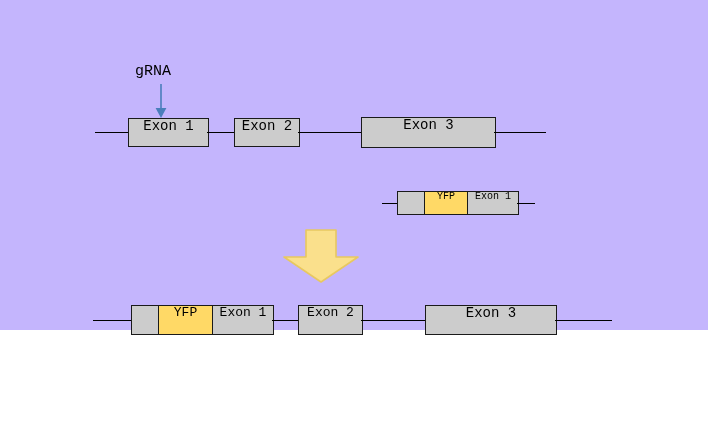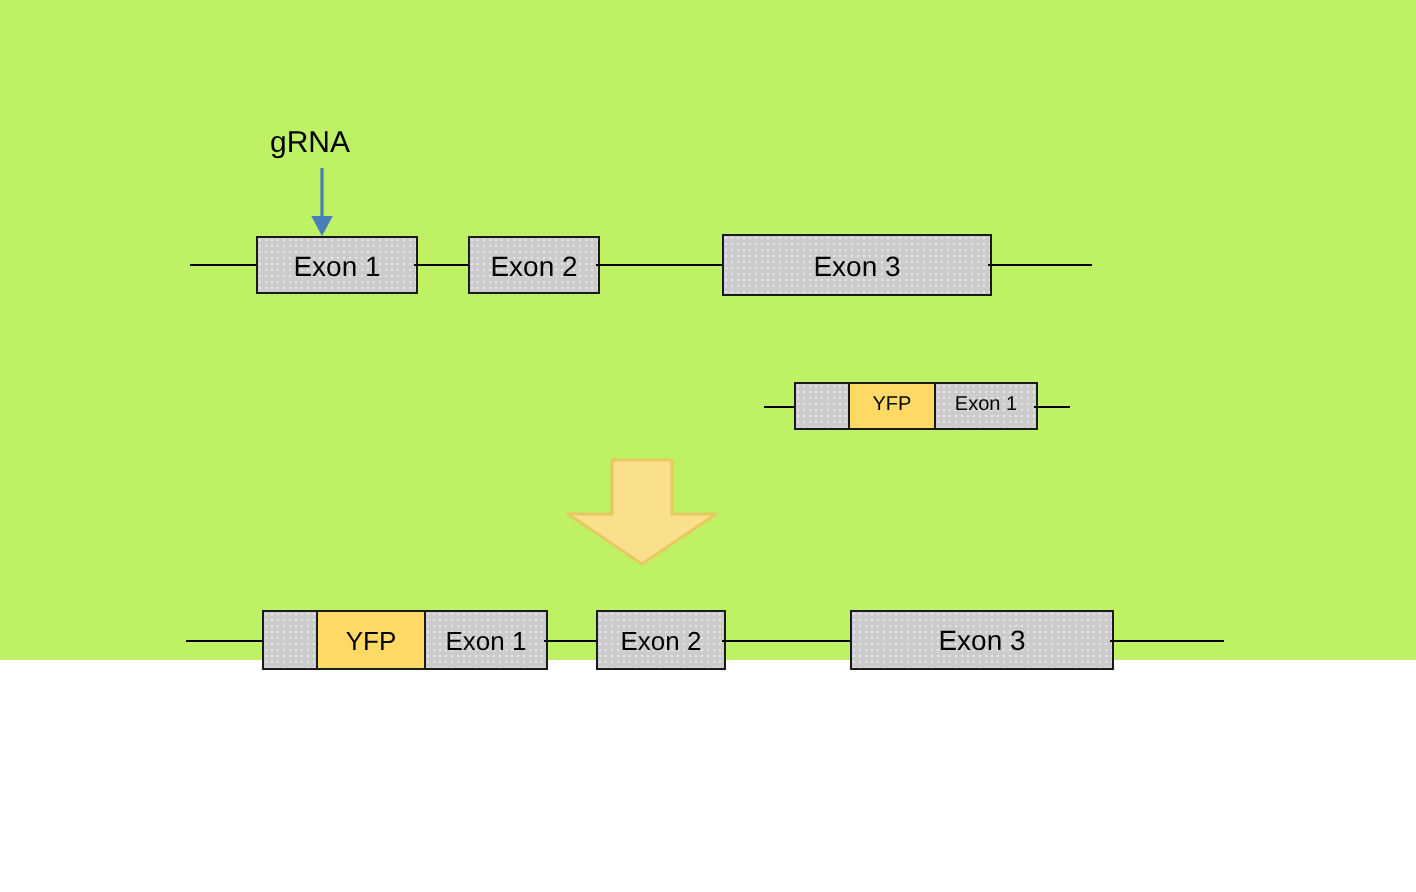--- a/index.html
+++ b/index.html
@@ -2,36 +2,35 @@
 <html><head>
 <meta charset="utf-8">
 <style>
   html,body{margin:0;padding:0;}
   body{
     width:708px;height:446px;
     background:#ffffff;
     font-family:"Liberation Sans", sans-serif;
     overflow:hidden;
   }
-  #canvas{position:relative;width:708px;height:330px;background:#bef264;}
+  #canvas{position:relative;width:708px;height:330px;background:#c4b5fd;font-family:Liberation Mono, monospace;}
 
   
   .dna-line{
     position:absolute;
     height:0;
     border-top:1.6px solid #000000;
   }
 
   
   .seg{
     position:absolute;
     box-sizing:border-box;
     border:1.4px solid #1a1a1a;
     display:flex;
-    align-items:center;
     justify-content:center;
     color:#000000;
     white-space:nowrap;
     line-height:1;
   }
   .seg.exon{
     background:#cccccc;
     background-image:radial-gradient(circle at 1px 1px, rgba(255,255,255,.55) 0.6px, transparent 0.7px);
     background-size:3px 3px;
   }

